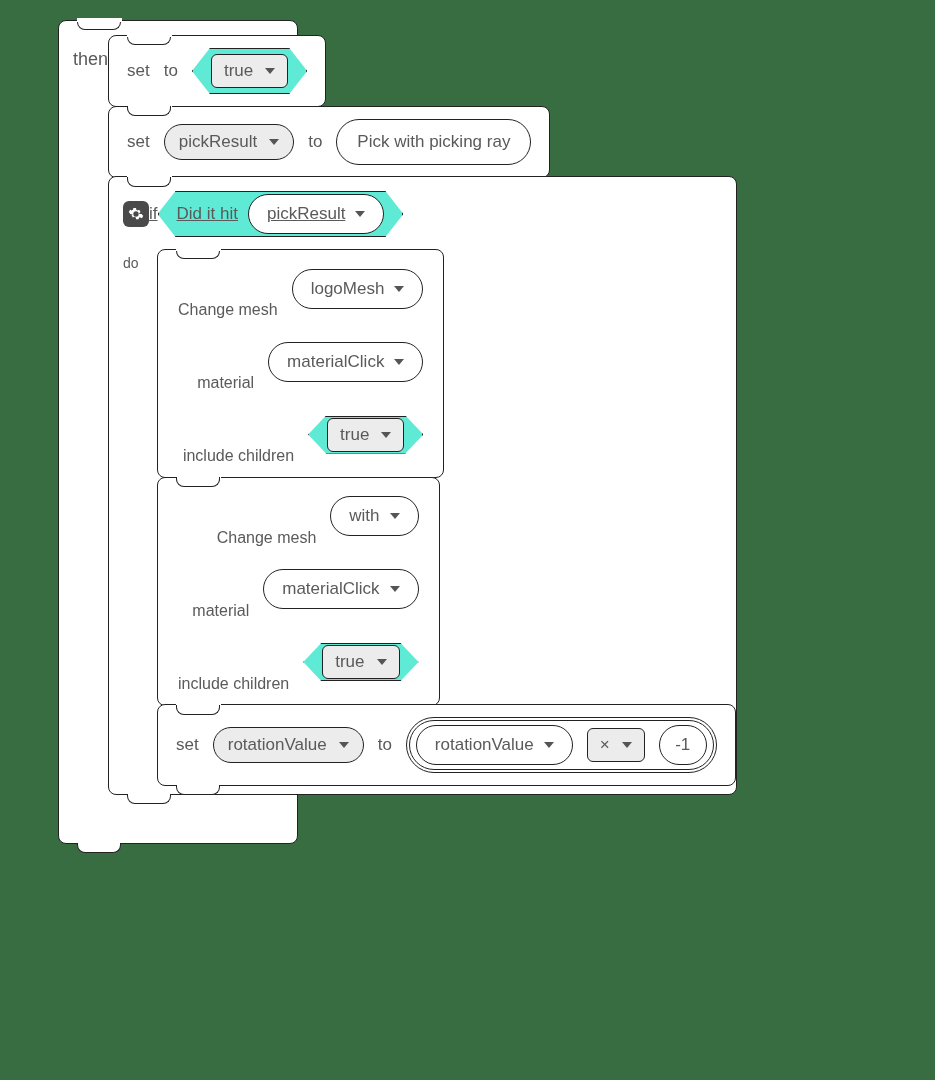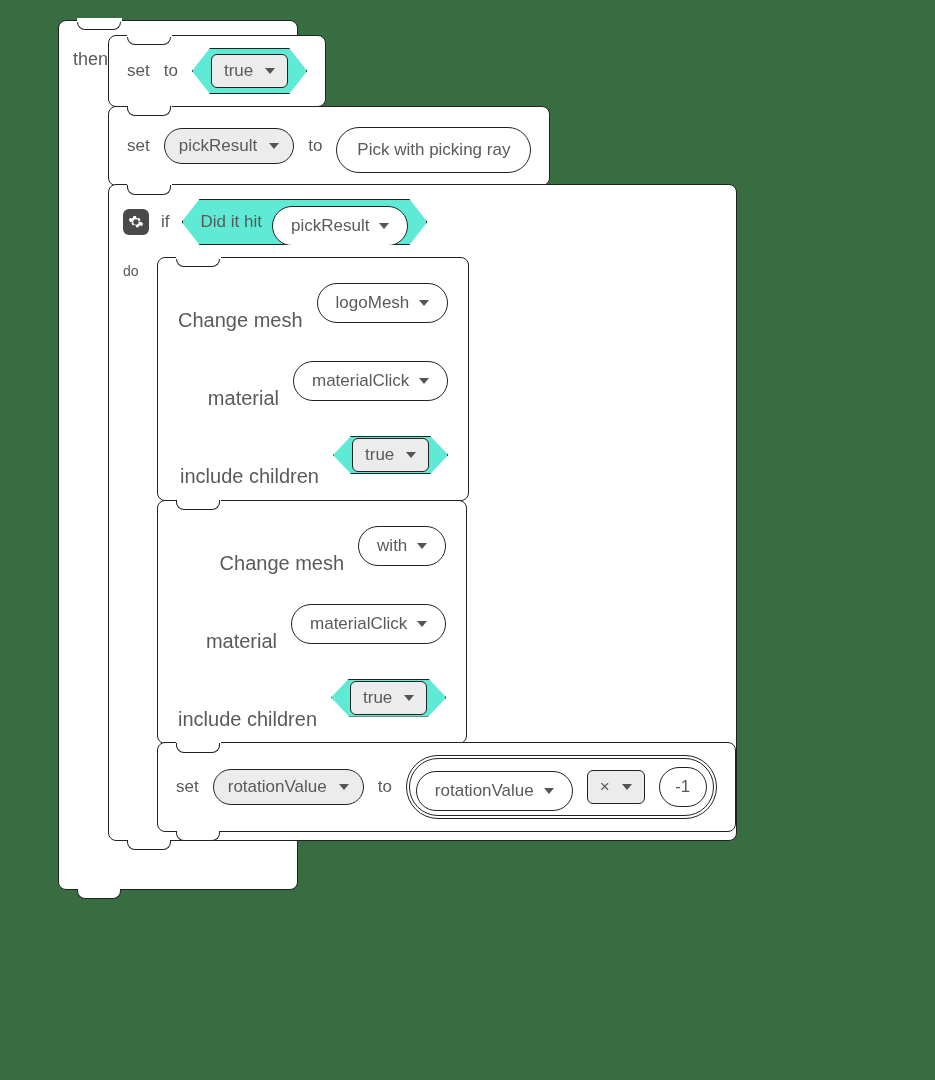--- a/index.html
+++ b/index.html
@@ -115,21 +115,20 @@
   .pill {
     display:inline-flex;
     align-items:center;
     gap:8px;
     height:40px;
     padding:0 18px;
     border:1.5px solid #222;
     border-radius: 999px;
     background:#fff;
     white-space: nowrap;
-    margin-top: 8px;
   }
   .pill.big { height:46px; padding:0 20px; }
 
   
   .expr {
     display:inline-flex;
     align-items:center;
     gap:14px;
     padding:4px 6px;
     border:1.5px solid #222;
@@ -180,41 +179,42 @@
     border-radius:999px;
     background:#fff;
   }
 
   
   .if-block{
     padding:0;
     width:fit-content;
   }
   .if-head{
-    display:flex;align-items:center;gap:12px;
+    display:flex;align-items:center;
     padding:14px 18px 12px 14px;
+    text-decoration:underline;
   }
   .gear{
     width:26px;height:26px;border-radius:6px;background:#4a4a4a;
     display:flex;align-items:center;justify-content:center;
     color:#fff;
   }
   .gear svg{width:16px;height:16px;fill:#fff;}
   .if-body{
     display:flex;align-items:flex-start;
     padding:0 0 8px 0;
   }
   .if-do{
     width:48px;padding:6px 0 0 14px;font-size:14px;
   }
 
   .cm-block{ width:fit-content; }
   .cm-rows{ padding:8px 20px 12px 20px; display:flex;flex-direction:column;gap:12px;}
   .cm-row{ display:flex;align-items:center;justify-content:flex-end;gap:14px;}
-  .cm-label{ font-size:20px;margin-top:43px; }
+  .cm-label{ font-size:16px;margin-top:43px; }
 
   .outer-footer{
     height:48px;
     border-top:none;
   }
 
   .w-fit{ width:fit-content; }
 
 </style>
 </head>

